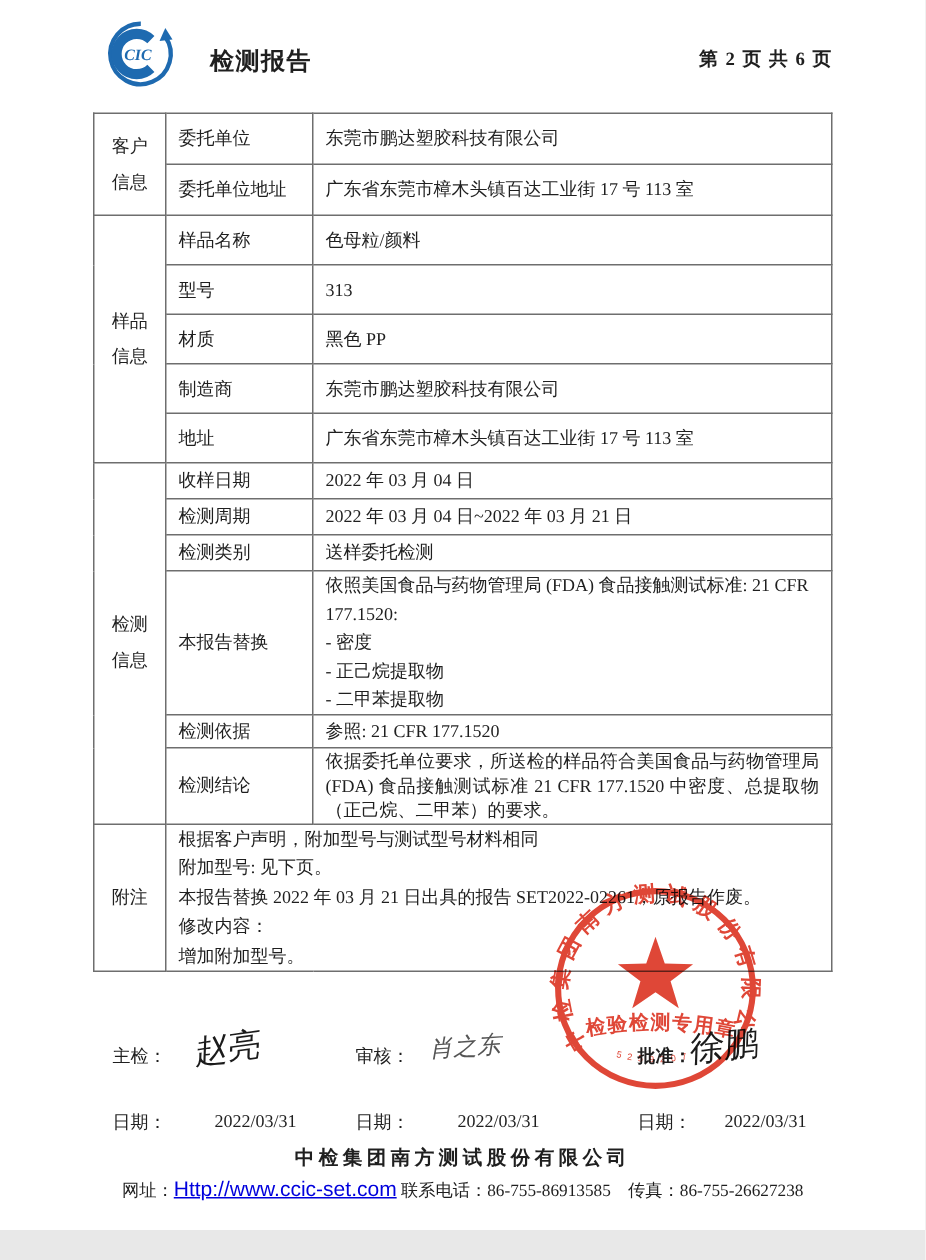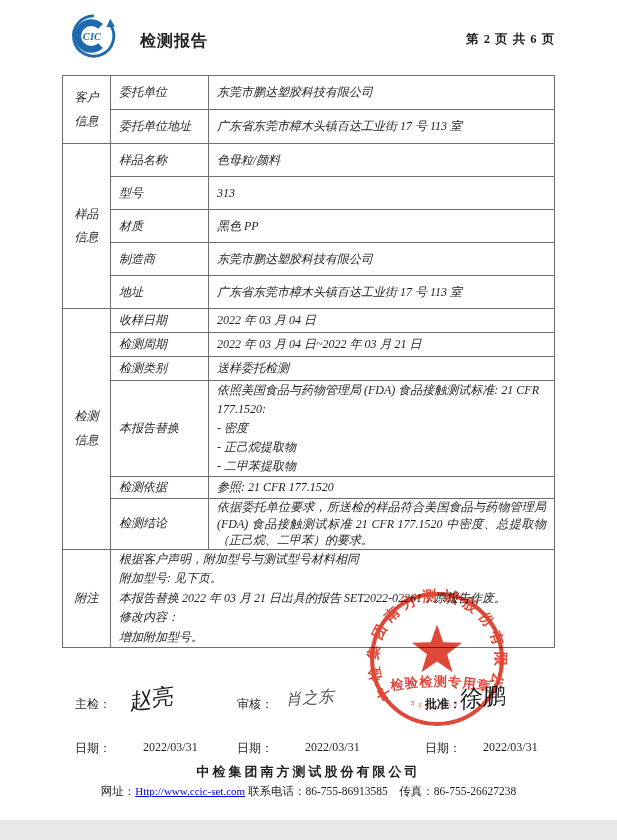--- a/index.html
+++ b/index.html
@@ -15,21 +15,21 @@
   .h-no { position:absolute; left:236px; top:31px; font-size:12.5px; font-weight:bold; }
   .h-no .lbl { margin-right:2px; }
   .h-page { position:absolute; left:466px; top:31px; font-size:12.5px; font-weight:bold; letter-spacing:1px; }
 
   
   table.info {
     position:absolute; left:62px; top:75px; width:493px;
     border-collapse:collapse; table-layout:fixed; font-size:12px;
   }
   table.info td { border:1px solid #6e6e6e; padding:0 8px; vertical-align:middle; }
-  table.info { border:1px solid #4d4d4d;font-style:italic; }
+  table.info { border:1px solid #4d4d4d; }
   col.c1 { width:48px; } col.c2 { width:98px; }
   td.cat { text-align:center; padding:0 2px; }
   td.cat .vert { display:inline-block; width:2em; line-height:1.95; word-break:break-all; text-align:center; }
   tr.h34 { height:34px; } tr.h33 { height:33px; } tr.h24 { height:24px; } tr.h22 { height:22px; }
   td.multi { padding:4px 8px;margin-top:20px; }
   .proj-line { line-height:19px; }
   .concl { line-height:16.5px; text-align:justify; }
   .note-line { line-height:19.5px; }
 
   
@@ -44,21 +44,21 @@
   .dval1 { left:81px; top:52px; } .dval2 { left:243px; top:52px; } .dval3 { left:421px; top:52px; }
 
   
   .stamp { position:absolute; left:366px; top:588px; width:142px; height:142px;
            opacity:0.92; mix-blend-mode:multiply; pointer-events:none; }
 
   
   .footer { position:absolute; left:0; width:617px; top:763px; text-align:center; }
   .f-company { font-size:13px; font-weight:bold; letter-spacing:3px; }
   .f-line { font-size:11.5px; margin-top:3px; }
-  .f-url { color:#0000dd; text-decoration:underline; font-family:Liberation Serif, serif; font-size:11px; cursor:pointer; }
+  .f-url { color:#0000dd; text-decoration:underline; font-family:Liberation Sans, sans-serif; font-size:14px; cursor:pointer; }
 </style>
 </head>
 <body>
 
 <div class="page">
 
   <div class="h-logo">
     <svg width="58" height="48" viewBox="0 0 60 50">
       <path d="M 33,4 A 21,21 0 1 0 50,13" fill="none" stroke="#1e6ab0" stroke-width="3"></path>
       <polygon points="50,7 55,15 46,16" fill="#1e6ab0"></polygon>

